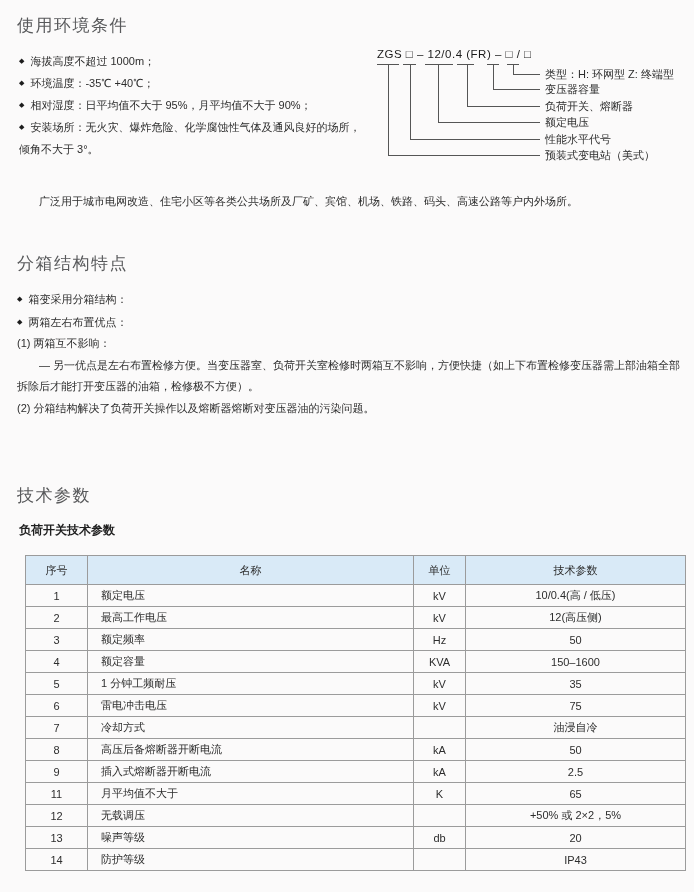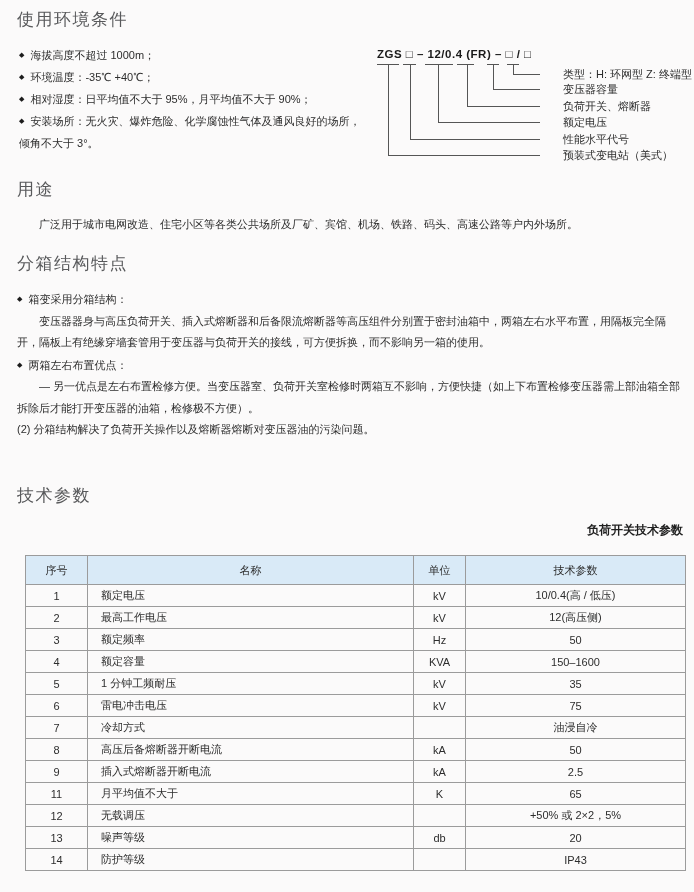--- a/index.html
+++ b/index.html
@@ -4,45 +4,45 @@
 <style>
   html,body { margin:0; padding:0; background:#ffffff; }
   .page {
     position:relative; width:694px; height:892px; overflow:hidden;
     background:#fbfafa; color:#333;
     font-family:"Liberation Sans", sans-serif;
   }
   h2.sec { font-size:17px; font-weight:400; color:#58595b; letter-spacing:1.5px; margin:0; }
 
   
-  .env { position:absolute; left:17px; top:8px; width:352px; }
+  .env { position:absolute; left:17px; top:14px; width:352px; }
   .env ul { list-style:none; margin:13px 0 0 2px; padding:0; }
   .env li { font-size:11px; line-height:22px; color:#2d2d2d; }
   .diamond { font-size:7px; vertical-align:2px; margin-right:6px; color:#1c1c1c; }
 
   
   .model { position:absolute; left:375px; top:10px; width:319px; height:170px; }
   .diagram { position:absolute; left:0; top:35px; width:319px; height:128px; }
-  .code { position:absolute; left:2px; top:3px; font-size:11.5px; letter-spacing:0.5px; color:#1a1a1a; white-space:nowrap;font-weight:bold; }
+  .code { position:absolute; left:2px; top:3px; font-size:11.5px; letter-spacing:0.5px; color:#1a1a1a; white-space:nowrap; }
   .dline { position:absolute; background:#555; }
-  .dlabel { position:absolute; left:170px; font-size:11px; line-height:14px; color:#2d2d2d; white-space:nowrap;margin-left:18px; }
+  .dlabel { position:absolute; left:170px; font-size:11px; line-height:14px; color:#2d2d2d; white-space:nowrap; }
 
   
   .usage { position:absolute; left:17px; top:178px; width:662px; }
   .usage p { margin:13px 0 0; font-size:11px; line-height:20px; text-indent:2em; color:#2d2d2d; }
 
   
   .structure { position:absolute; left:17px; top:252px; width:664px; }
   .structure .body { margin-top:13px; }
   .structure p { margin:0; font-size:11px; line-height:21.5px; color:#2d2d2d; }
   .p-indent, .p-dash { text-indent:2em; }
 
   
   .tech { position:absolute; left:17px; top:484px; width:666px; }
-  .tech h3 { font-size:12px; font-weight:700; color:#1f1f1f; margin:15px 0 16px 2px;text-align:right; }
+  .tech h3 { font-size:12px; font-weight:700; color:#1f1f1f; margin:15px 0 16px 2px; }
   .tech table {
     margin:11px 0 0 8px; border-collapse:collapse; width:660px; table-layout:fixed;
     border:1px solid #6f6f6f;
   }
   .tech th {
     height:26px; background:#d9eaf7; font-size:11px; font-weight:400; color:#2b2b2b;
     border:1px solid #9b9b9b; text-align:center;
   }
   .tech td {
     height:21px; font-size:11px; color:#2d2d2d; border:1px solid #9b9b9b;
@@ -89,30 +89,29 @@
         <div class="dline" style="left: 35px; top: 19px; width: 1px; height: 75px;"></div>
         <div class="dline" style="left: 35px; top: 94px; width: 130px; height: 1px;"></div>
         <div class="dlabel" style="top: 87px;">性能水平代号</div>
         <div class="dline" style="left: 13px; top: 19px; width: 1px; height: 91px;"></div>
         <div class="dline" style="left: 13px; top: 110px; width: 152px; height: 1px;"></div>
         <div class="dlabel" style="top: 103px;">预装式变电站（美式）</div>
       </div>
   </section>
 
   <section class="usage">
-    <h2 class="sec">用途</h2>
     <p>广泛用于城市电网改造、住宅小区等各类公共场所及厂矿、宾馆、机场、铁路、码头、高速公路等户内外场所。</p>
   </section>
 
   <section class="structure">
     <h2 class="sec">分箱结构特点</h2>
     <div class="body" id="structure-body">
         <p class="p-bullet"><span class="diamond">◆</span><span>箱变采用分箱结构：</span></p>
-        <p class="p-indent">变压器器身与高压负荷开关、插入式熔断器和后备限流熔断器等高压组件分别置于密封油箱中，两箱左右水平布置，用隔板完全隔开，隔板上有绝缘穿墙套管用于变压器与负荷开关的接线，可方便拆换，而不影响另一箱的使用。</p>
         <p class="p-bullet"><span class="diamond">◆</span><span>两箱左右布置优点：</span></p>
+        <p class="p-plain">(1) 两箱互不影响：</p>
         <p class="p-dash">— 另一优点是左右布置检修方便。当变压器室、负荷开关室检修时两箱互不影响，方便快捷（如上下布置检修变压器需上部油箱全部拆除后才能打开变压器的油箱，检修极不方便）。</p>
         <p class="p-plain">(2) 分箱结构解决了负荷开关操作以及熔断器熔断对变压器油的污染问题。</p>
       </div>
   </section>
 
   <section class="tech">
     <h2 class="sec">技术参数</h2>
     <h3>负荷开关技术参数</h3>
     <table>
       <colgroup>

